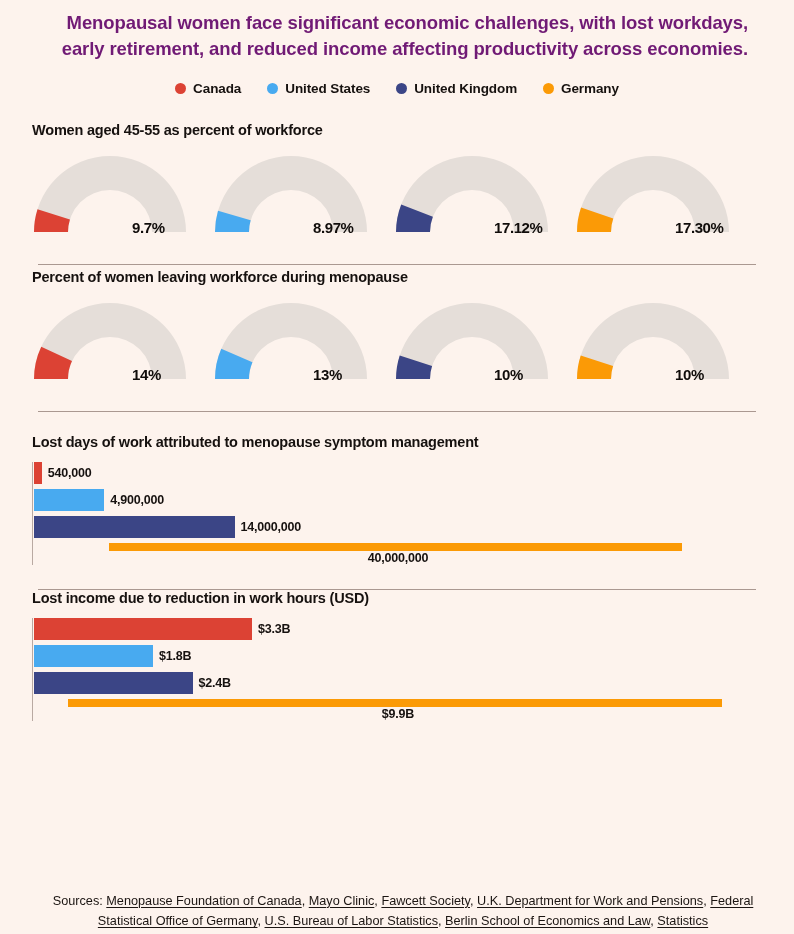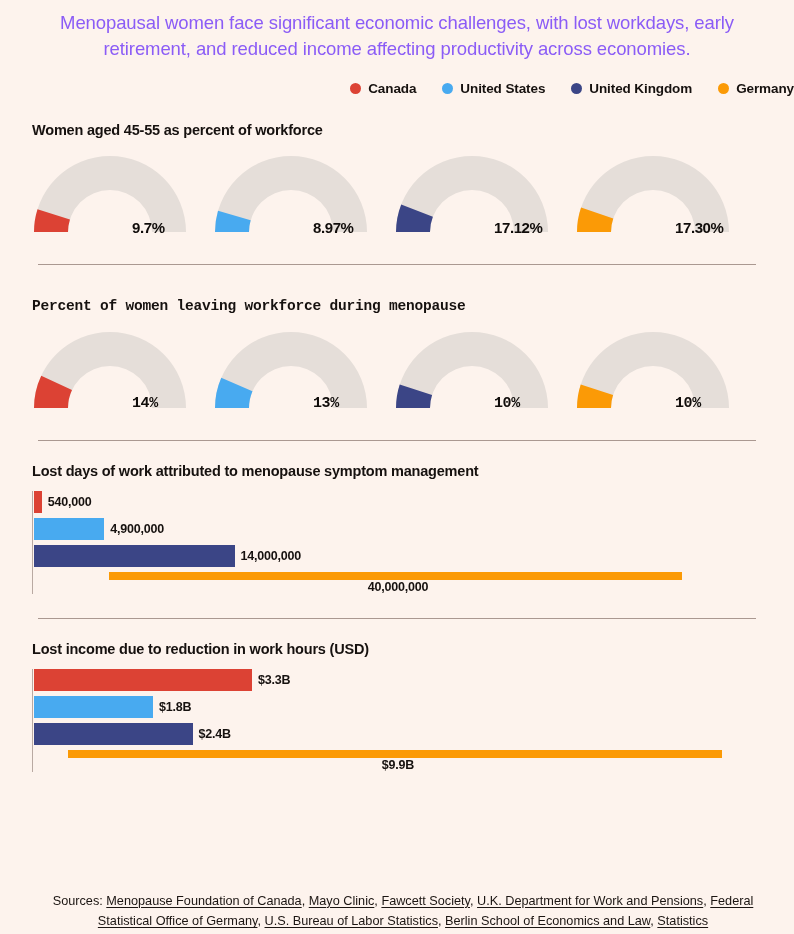--- a/index.html
+++ b/index.html
@@ -9,33 +9,33 @@
     font-family:"Liberation Sans", sans-serif;
     color:#16110f;
     overflow:hidden;
     position:relative;
   }
   .wrap{width:794px;height:934px;position:relative;box-sizing:border-box;}
 
   
   .headline{
     padding:10px 46px 0 46px;
-    text-align:center;
+    text-align:right;
     font-size:18.5px;
     line-height:1.42;
-    font-weight:400;
-    color:#8b5cf6;
+    font-weight:700;
+    color:#701a75;
     letter-spacing:-0.1px;
   }
 
   
   .legend{
     margin-top:18px;
     display:flex;
-    justify-content:flex-end;
+    justify-content:center;
     align-items:center;
     gap:26px;
   }
   .legend-item{display:flex;align-items:center;gap:7px;}
   .legend-dot{width:11px;height:11px;border-radius:50%;display:block;}
   .legend-label{font-size:13.5px;font-weight:600;color:#16110f;letter-spacing:-0.1px;}
 
   
   .section{padding:0 38px 0 32px;}
   .sec-title{
@@ -162,21 +162,21 @@
           <div class="gauge-cell">
             <svg width="160" height="88" viewBox="0 0 160 88">
               <path d="M 2 81.99999999999999 A 76 76 0 0 1 154 82 L 120 82 A 42 42 0 0 0 36 82 Z" fill="#E5DED9"></path>
               <path d="M 2 81.99999999999999 A 76 76 0 0 1 6.043549434573237 57.54045744447999 L 38.23459310857995 68.48288437721263 A 42 42 0 0 0 36 82 Z" fill="#FB9A06"></path>
             </svg>
             <div class="gauge-val">17.30%</div>
           </div>
         </div>
       </div>
       <div class="divider" style="margin-top: 22px; margin-bottom: 0px;"></div>
-      <div class="section" style="margin-top: 33px; font-family: Liberation Mono, monospace;">
+      <div class="section" style="margin-top: 4px;">
         <div class="sec-title">Percent of women leaving workforce during menopause</div>
         <div class="gauge-row">
           <div class="gauge-cell">
             <svg width="160" height="88" viewBox="0 0 160 88">
               <path d="M 2 81.99999999999999 A 76 76 0 0 1 154 82 L 120 82 A 42 42 0 0 0 36 82 Z" fill="#E5DED9"></path>
               <path d="M 2 81.99999999999999 A 76 76 0 0 1 9.233144012582514 49.64077384105449 L 39.99726379642718 64.11726975426696 A 42 42 0 0 0 36 82 Z" fill="#DC4234"></path>
             </svg>
             <div class="gauge-val">14%</div>
           </div>
           <div class="gauge-cell">
@@ -218,21 +218,21 @@
             <div class="bar" style="width: 200.55px; background: rgb(59, 69, 134);"></div>
             <span class="bar-label">14,000,000</span>
           </div>
           <div class="bar-row">
             <div class="bar" style="width: 573px; background: rgb(251, 154, 6);"></div>
             <span class="bar-label">40,000,000</span>
           </div>
         </div>
       </div>
       <div class="divider" style="margin-top: 24px; margin-bottom: 0px;"></div>
-      <div class="section" style="margin-top: 22px;">
+      <div class="section" style="">
         <div class="sec-title">Lost income due to reduction in work hours (USD)</div>
         <div class="bars">
           <div class="bar-row">
             <div class="bar" style="width: 218px; background: rgb(220, 66, 52);"></div>
             <span class="bar-label">$3.3B</span>
           </div>
           <div class="bar-row">
             <div class="bar" style="width: 118.909px; background: rgb(72, 170, 240);"></div>
             <span class="bar-label">$1.8B</span>
           </div>

